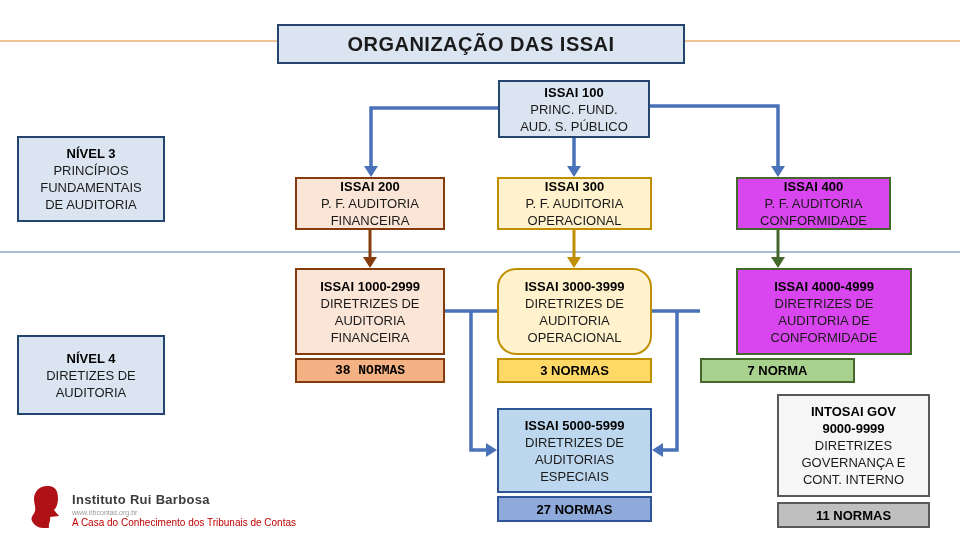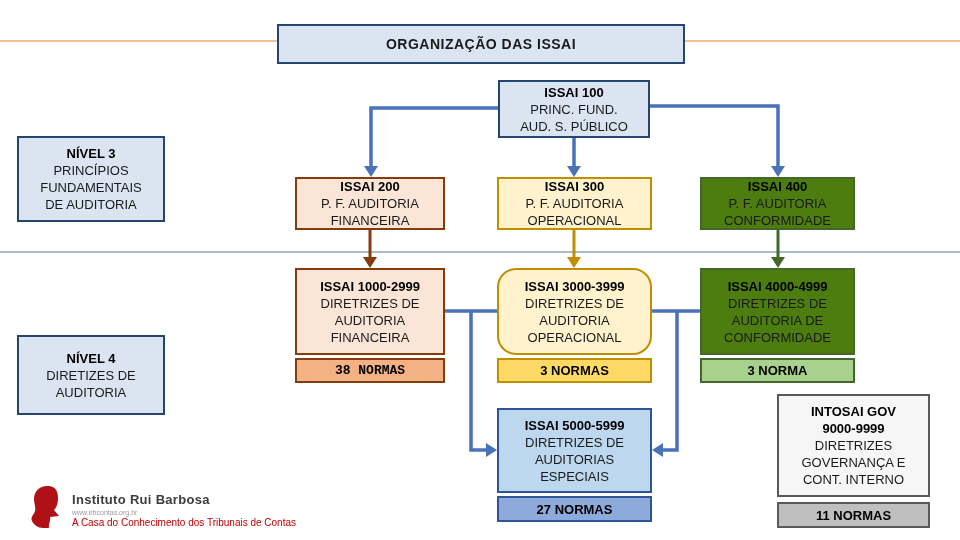--- a/index.html
+++ b/index.html
@@ -20,35 +20,35 @@
   .box .b{white-space:pre-line;}
   .norm{font-weight:bold;color:#000;}
   
   .blue  {background:#dbe5f1;border-color:#24456e;}
   .steel {background:#bdd7ee;border-color:#2f5597;}
   .steel-n{background:#8eaadb;border-color:#2f5597;}
   .orange{background:#fbe5d6;border-color:#843c0c;}
   .orange-n{background:#f4b183;border-color:#843c0c;font-family:Liberation Mono, monospace;}
   .yellow{background:#fff2cc;border-color:#bf8f00;}
   .yellow-n{background:#ffd966;border-color:#bf8f00;}
-  .green {background:#4d7c0f;border-color:#44682c;}
+  .green {background:#d946ef;border-color:#44682c;margin-left:36px;}
   .green-n{background:#a9d18e;border-color:#44682c;}
   .gray  {background:#f6f6f6;border-color:#595959;}
   .gray-n{background:#bfbfbf;border-color:#595959;}
   
-  .title-box{left:277px;top:24px;width:408px;height:40px;font-size:14px;font-weight:bold;letter-spacing:.5px;}
+  .title-box{left:277px;top:24px;width:408px;height:40px;font-size:20px;font-weight:bold;letter-spacing:.5px;}
   .nivel3{left:17px;top:136px;width:148px;height:86px;}
   .nivel4{left:17px;top:335px;width:148px;height:80px;}
   .issai100{left:498px;top:80px;width:152px;height:58px;}
   .issai200{left:295px;top:177px;width:150px;height:53px;}
   .issai300{left:497px;top:177px;width:155px;height:53px;}
   .issai400{left:700px;top:177px;width:155px;height:53px;}
   .issai1000{left:295px;top:268px;width:150px;height:87px;}
   .issai3000{left:497px;top:268px;width:155px;height:87px;border-radius:19px;}
-  .issai4000{left:700px;top:268px;width:155px;height:87px;}
+  .issai4000{left:700px;top:268px;width:176px;height:87px;}
   .norm38{left:295px;top:358px;width:150px;height:25px;}
   .norm3 {left:497px;top:358px;width:155px;height:25px;}
   .norm1 {left:700px;top:358px;width:155px;height:25px;}
   .issai5000{left:497px;top:408px;width:155px;height:85px;}
   .norm27{left:497px;top:496px;width:155px;height:26px;}
   .intosai{left:777px;top:394px;width:153px;height:103px;}
   .norm11{left:777px;top:502px;width:153px;height:26px;}
   #connectors{position:absolute;left:0;top:0;width:960px;height:540px;pointer-events:none;}
   
   .logo{position:absolute;left:28px;top:483px;display:flex;align-items:flex-start;}
@@ -127,21 +127,21 @@
 CONFORMIDADE</div>
   </div>
 
   <div class="box orange-n norm38">
     <div class="norm">38 NORMAS</div>
   </div>
   <div class="box yellow-n norm3">
     <div class="norm">3 NORMAS</div>
   </div>
   <div class="box green-n norm1">
-    <div class="norm">3 NORMA</div>
+    <div class="norm">7 NORMA</div>
   </div>
 
   <div class="box steel issai5000">
     <div class="t">ISSAI 5000-5999</div>
     <div class="b">DIRETRIZES DE
 AUDITORIAS
 ESPECIAIS</div>
   </div>
   <div class="box steel-n norm27">
     <div class="norm">27 NORMAS</div>

